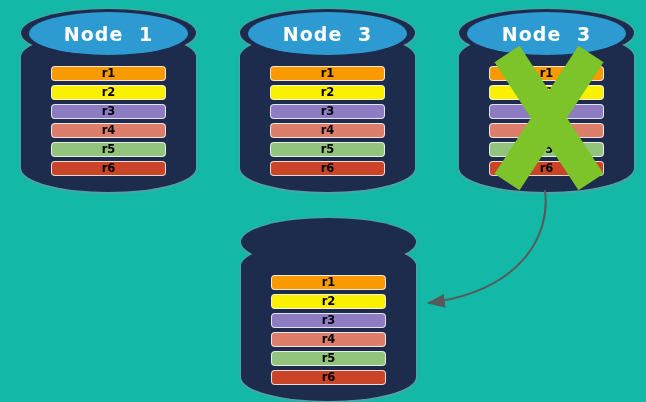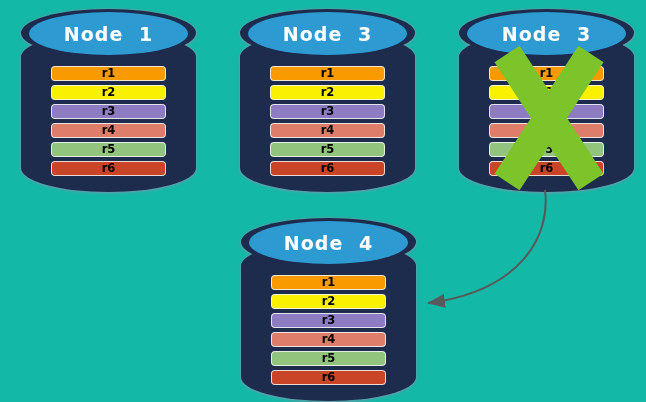--- a/index.html
+++ b/index.html
@@ -185,23 +185,20 @@
     </div>
     <svg class="x-overlay" viewBox="0 0 112 142" aria-hidden="true">
       <line x1="14" y1="7" x2="98" y2="135" stroke="#7DC32A" stroke-width="30" stroke-linecap="butt"></line>
       <line x1="98" y1="7" x2="14" y2="135" stroke="#7DC32A" stroke-width="30" stroke-linecap="butt"></line>
     </svg>
   </div>
 
   <div class="cylinder pos-node4">
     <div class="cyl-body"></div>
     <div class="cyl-cap-dark"></div>
-    <div class="cyl-cap-blue">
-      <span class="cyl-title">Node 4</span>
-    </div>
     <div class="rows">
       <div class="row" style="background: rgb(249, 155, 0);">
           <span>r1</span>
         </div>
       <div class="row" style="background: rgb(250, 241, 0);">
           <span>r2</span>
         </div>
       <div class="row" style="background: rgb(142, 124, 195);">
           <span>r3</span>
         </div>

